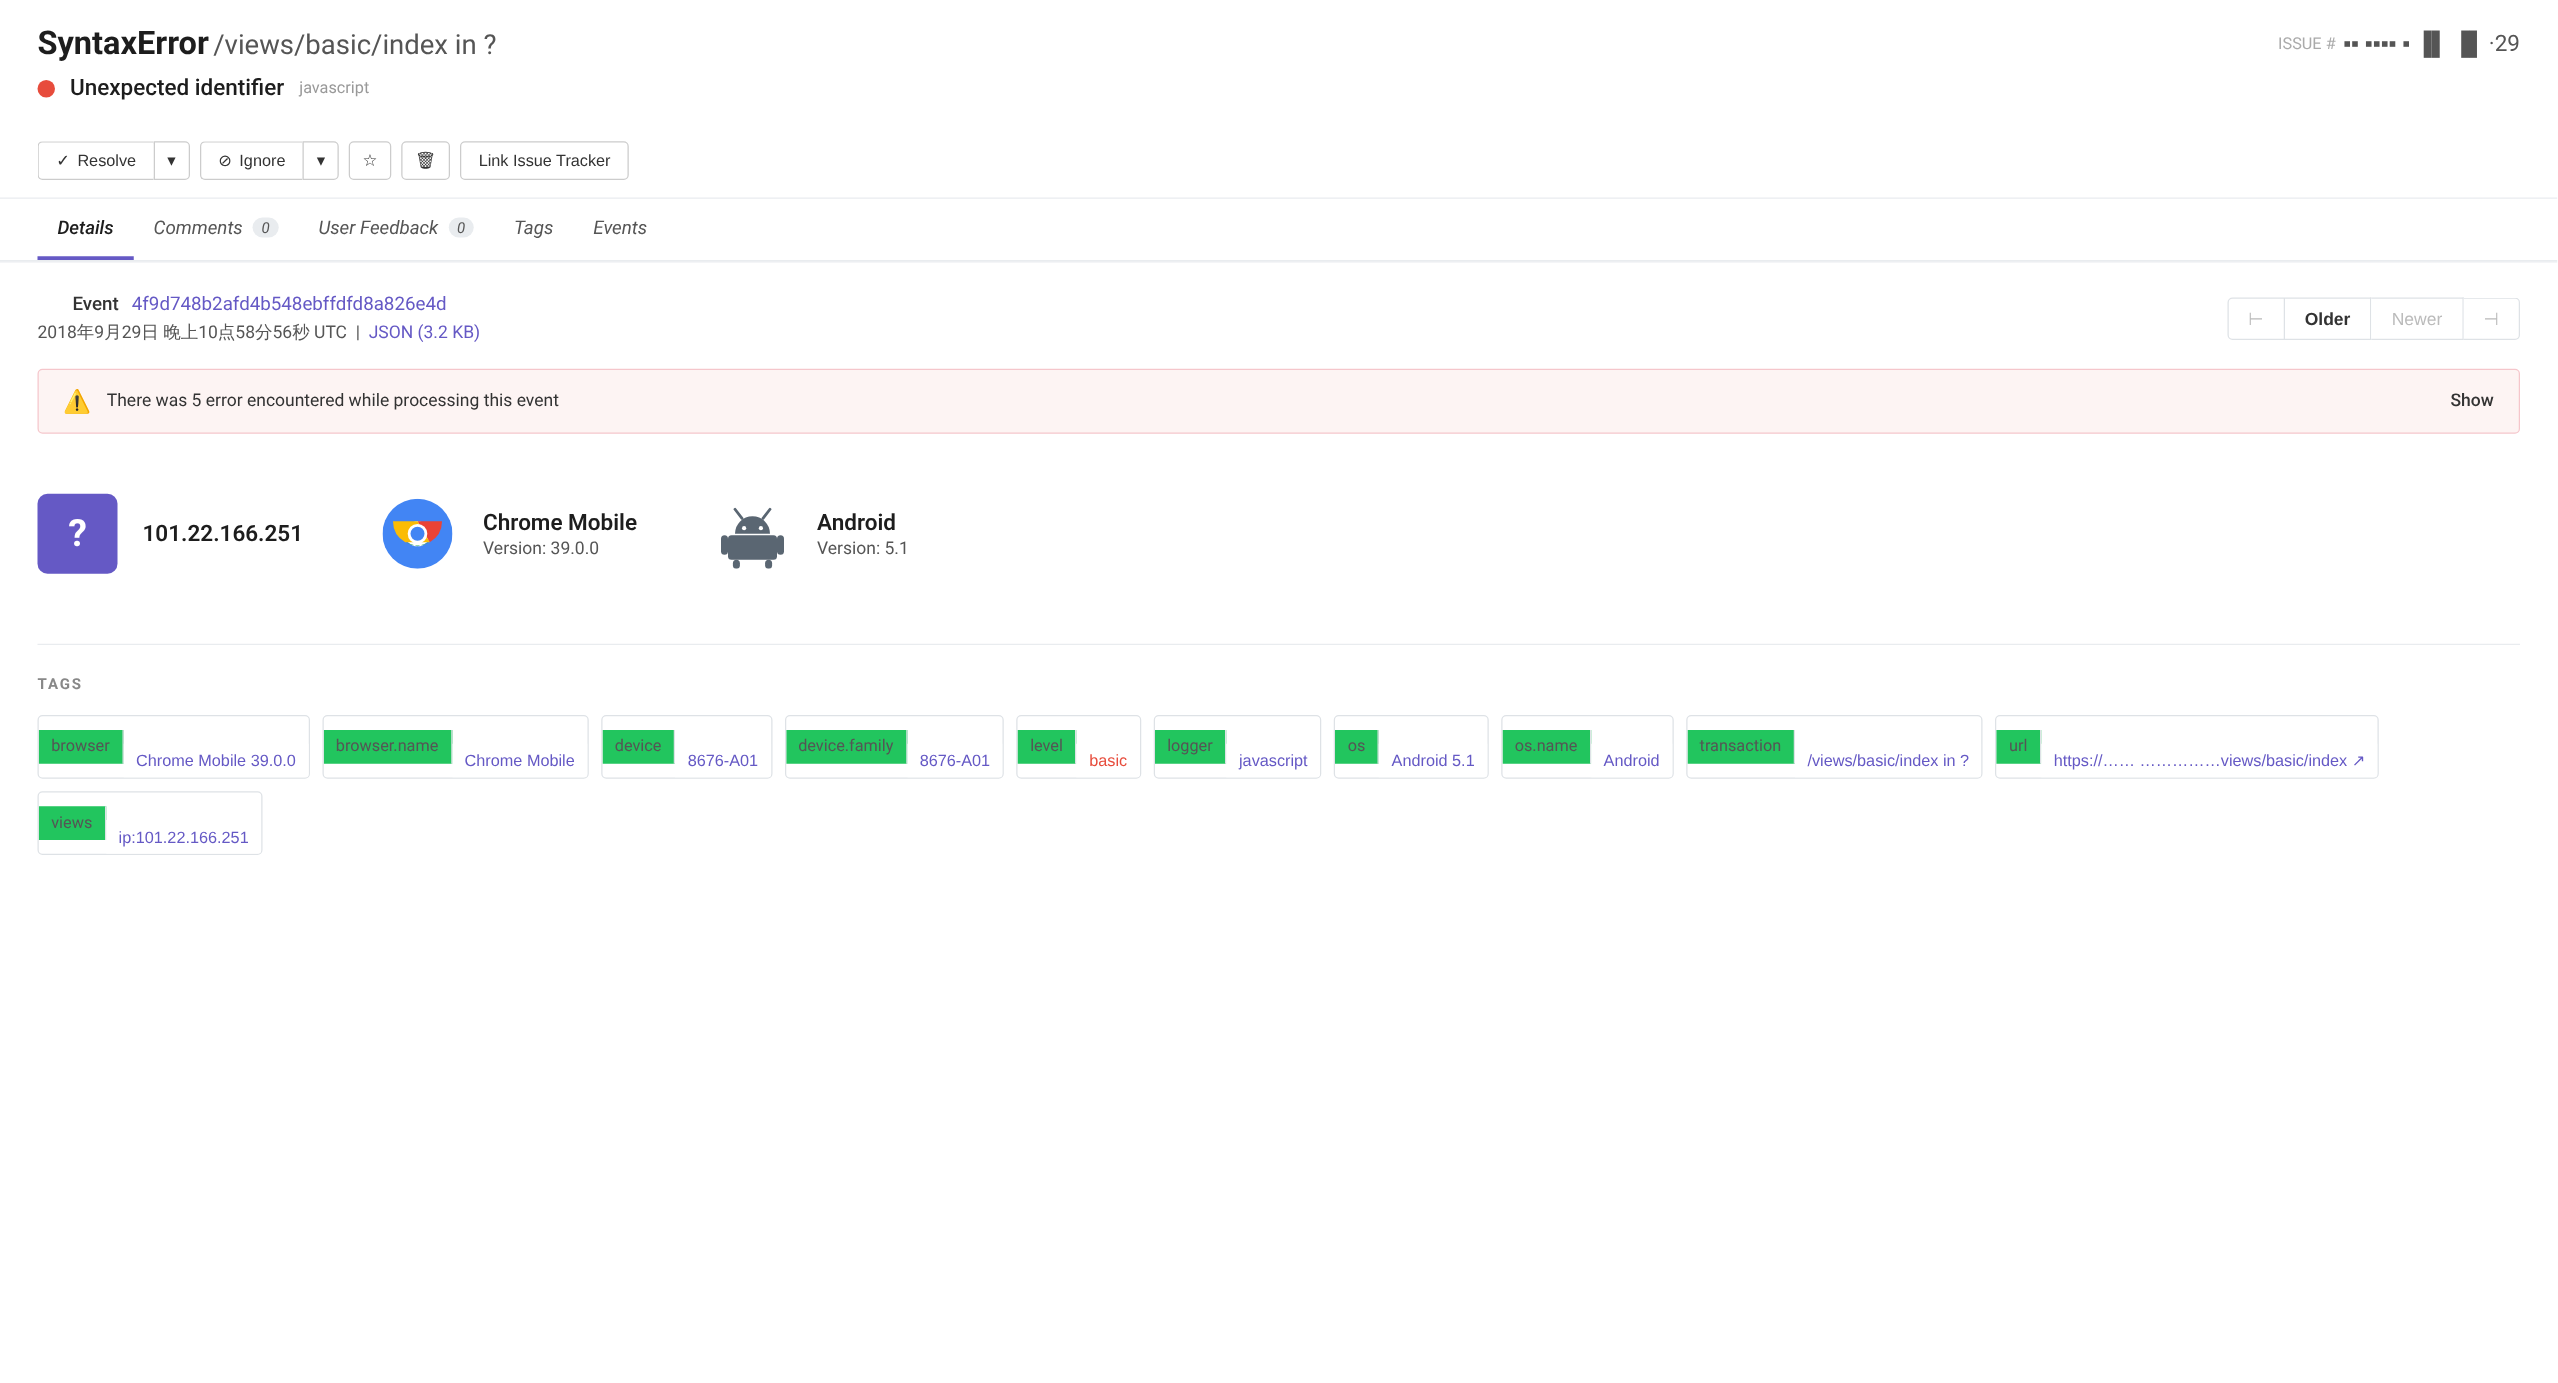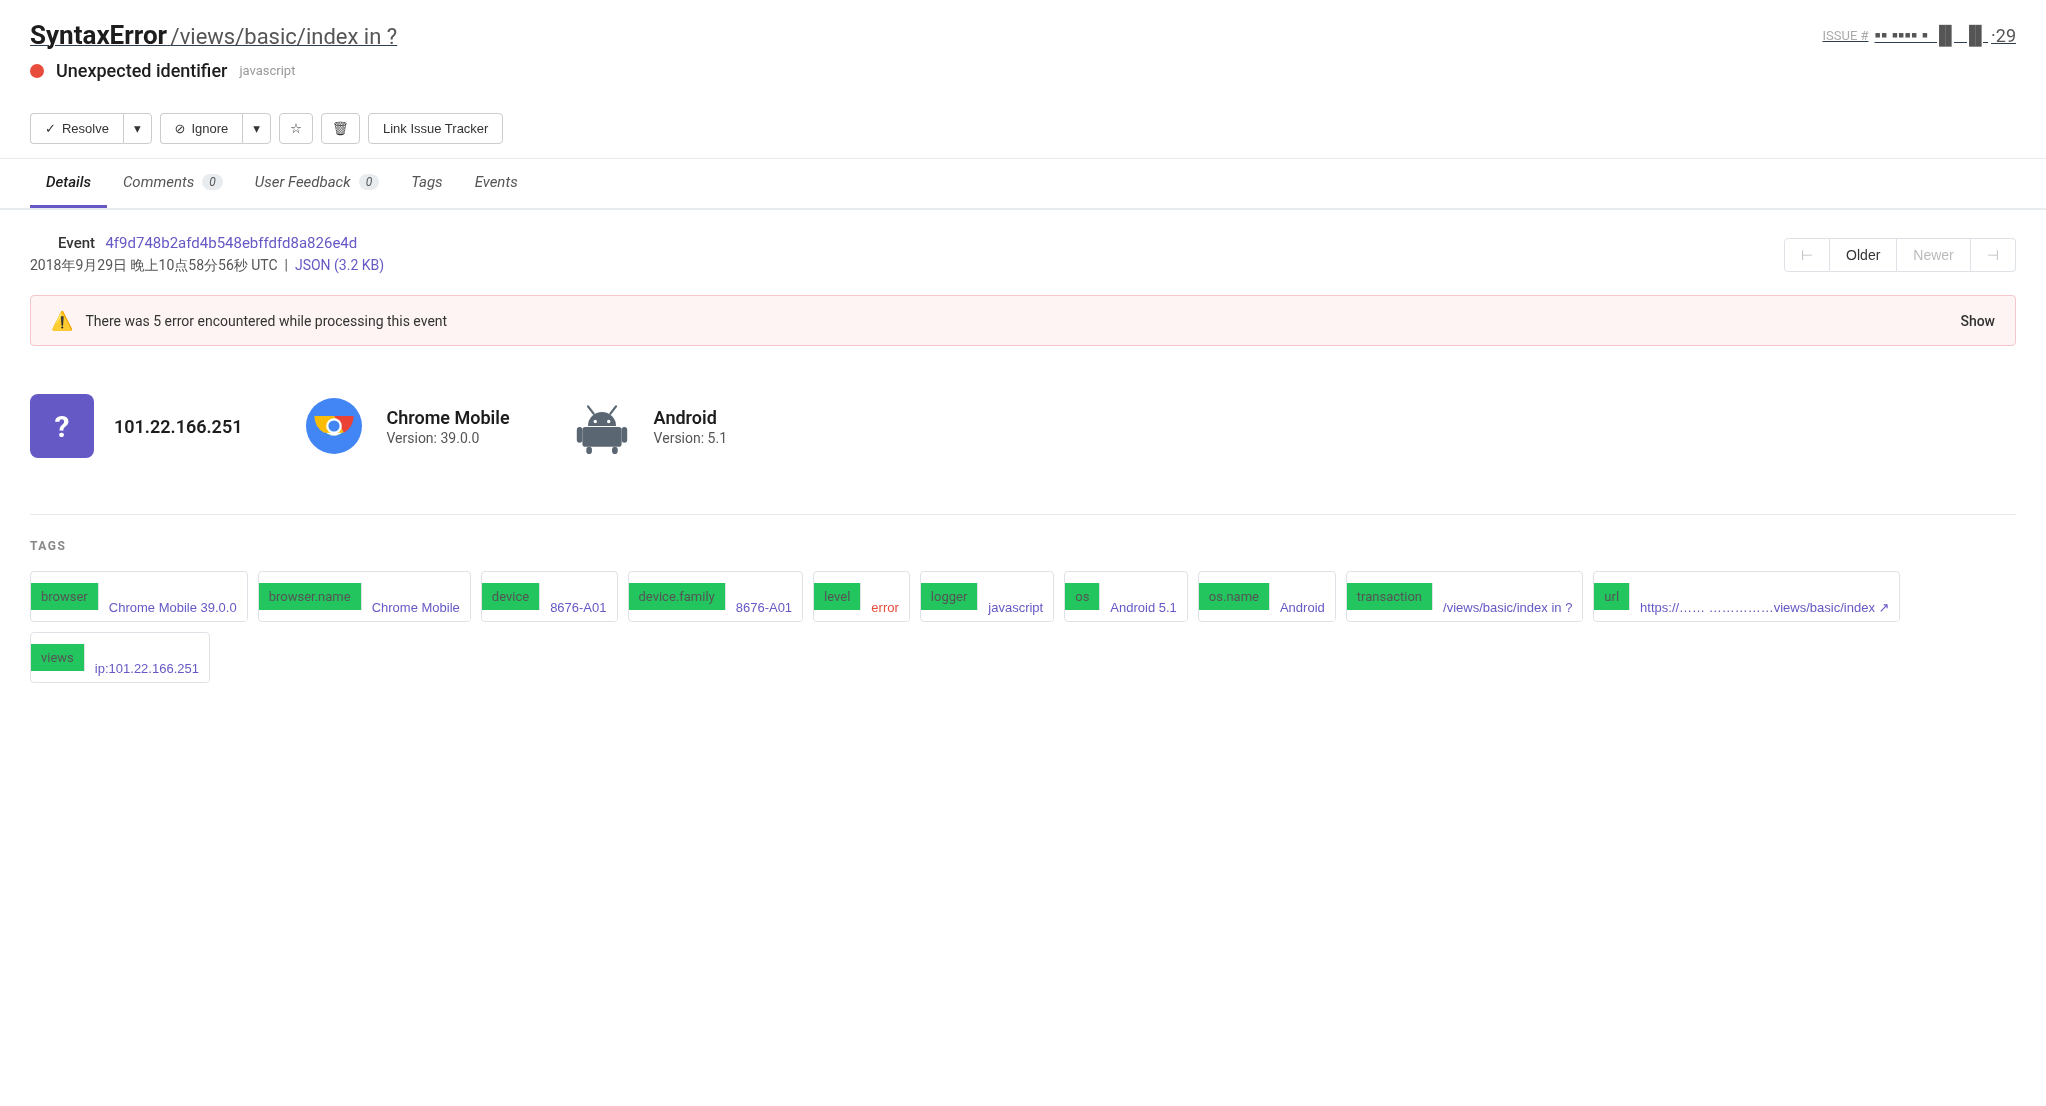--- a/index.html
+++ b/index.html
@@ -12,21 +12,20 @@
 
     .header-section {
       padding: 20px 30px 0 30px;
     }
 
     .title-row {
       display: flex;
       align-items: center;
       justify-content: space-between;
       margin-bottom: 10px;
-      text-decoration: underline;
     }
 
     .error-title {
       font-size: 26px;
       font-weight: 700;
       color: #1d1d1d;
     }
 
     .error-path {
       font-size: 22px;
@@ -221,21 +220,21 @@
       cursor: pointer;
       color: #333;
     }
 
     .nav-btn:first-child {
       border-radius: 4px 0 0 4px;
     }
 
     .nav-btn.active {
       background: #fff;
-      font-weight: 400;
+      font-weight: 700;
     }
 
     .nav-btn.disabled {
       color: #bbb;
       cursor: not-allowed;
     }
 
     .nav-btn:not(:first-child) {
       border-left: none;
     }
@@ -565,21 +564,21 @@
         <div class="tag-item">
           <span class="tag-key">device</span>
           <span class="tag-value">8676-A01</span>
         </div>
         <div class="tag-item">
           <span class="tag-key">device.family</span>
           <span class="tag-value">8676-A01</span>
         </div>
         <div class="tag-item">
           <span class="tag-key">level</span>
-          <span class="tag-value error-val">error</span>
+          <span class="tag-value error-val">basic</span>
         </div>
         <div class="tag-item">
           <span class="tag-key">logger</span>
           <span class="tag-value">javascript</span>
         </div>
         <div class="tag-item">
           <span class="tag-key">os</span>
           <span class="tag-value">Android 5.1</span>
         </div>
         <div class="tag-item">

